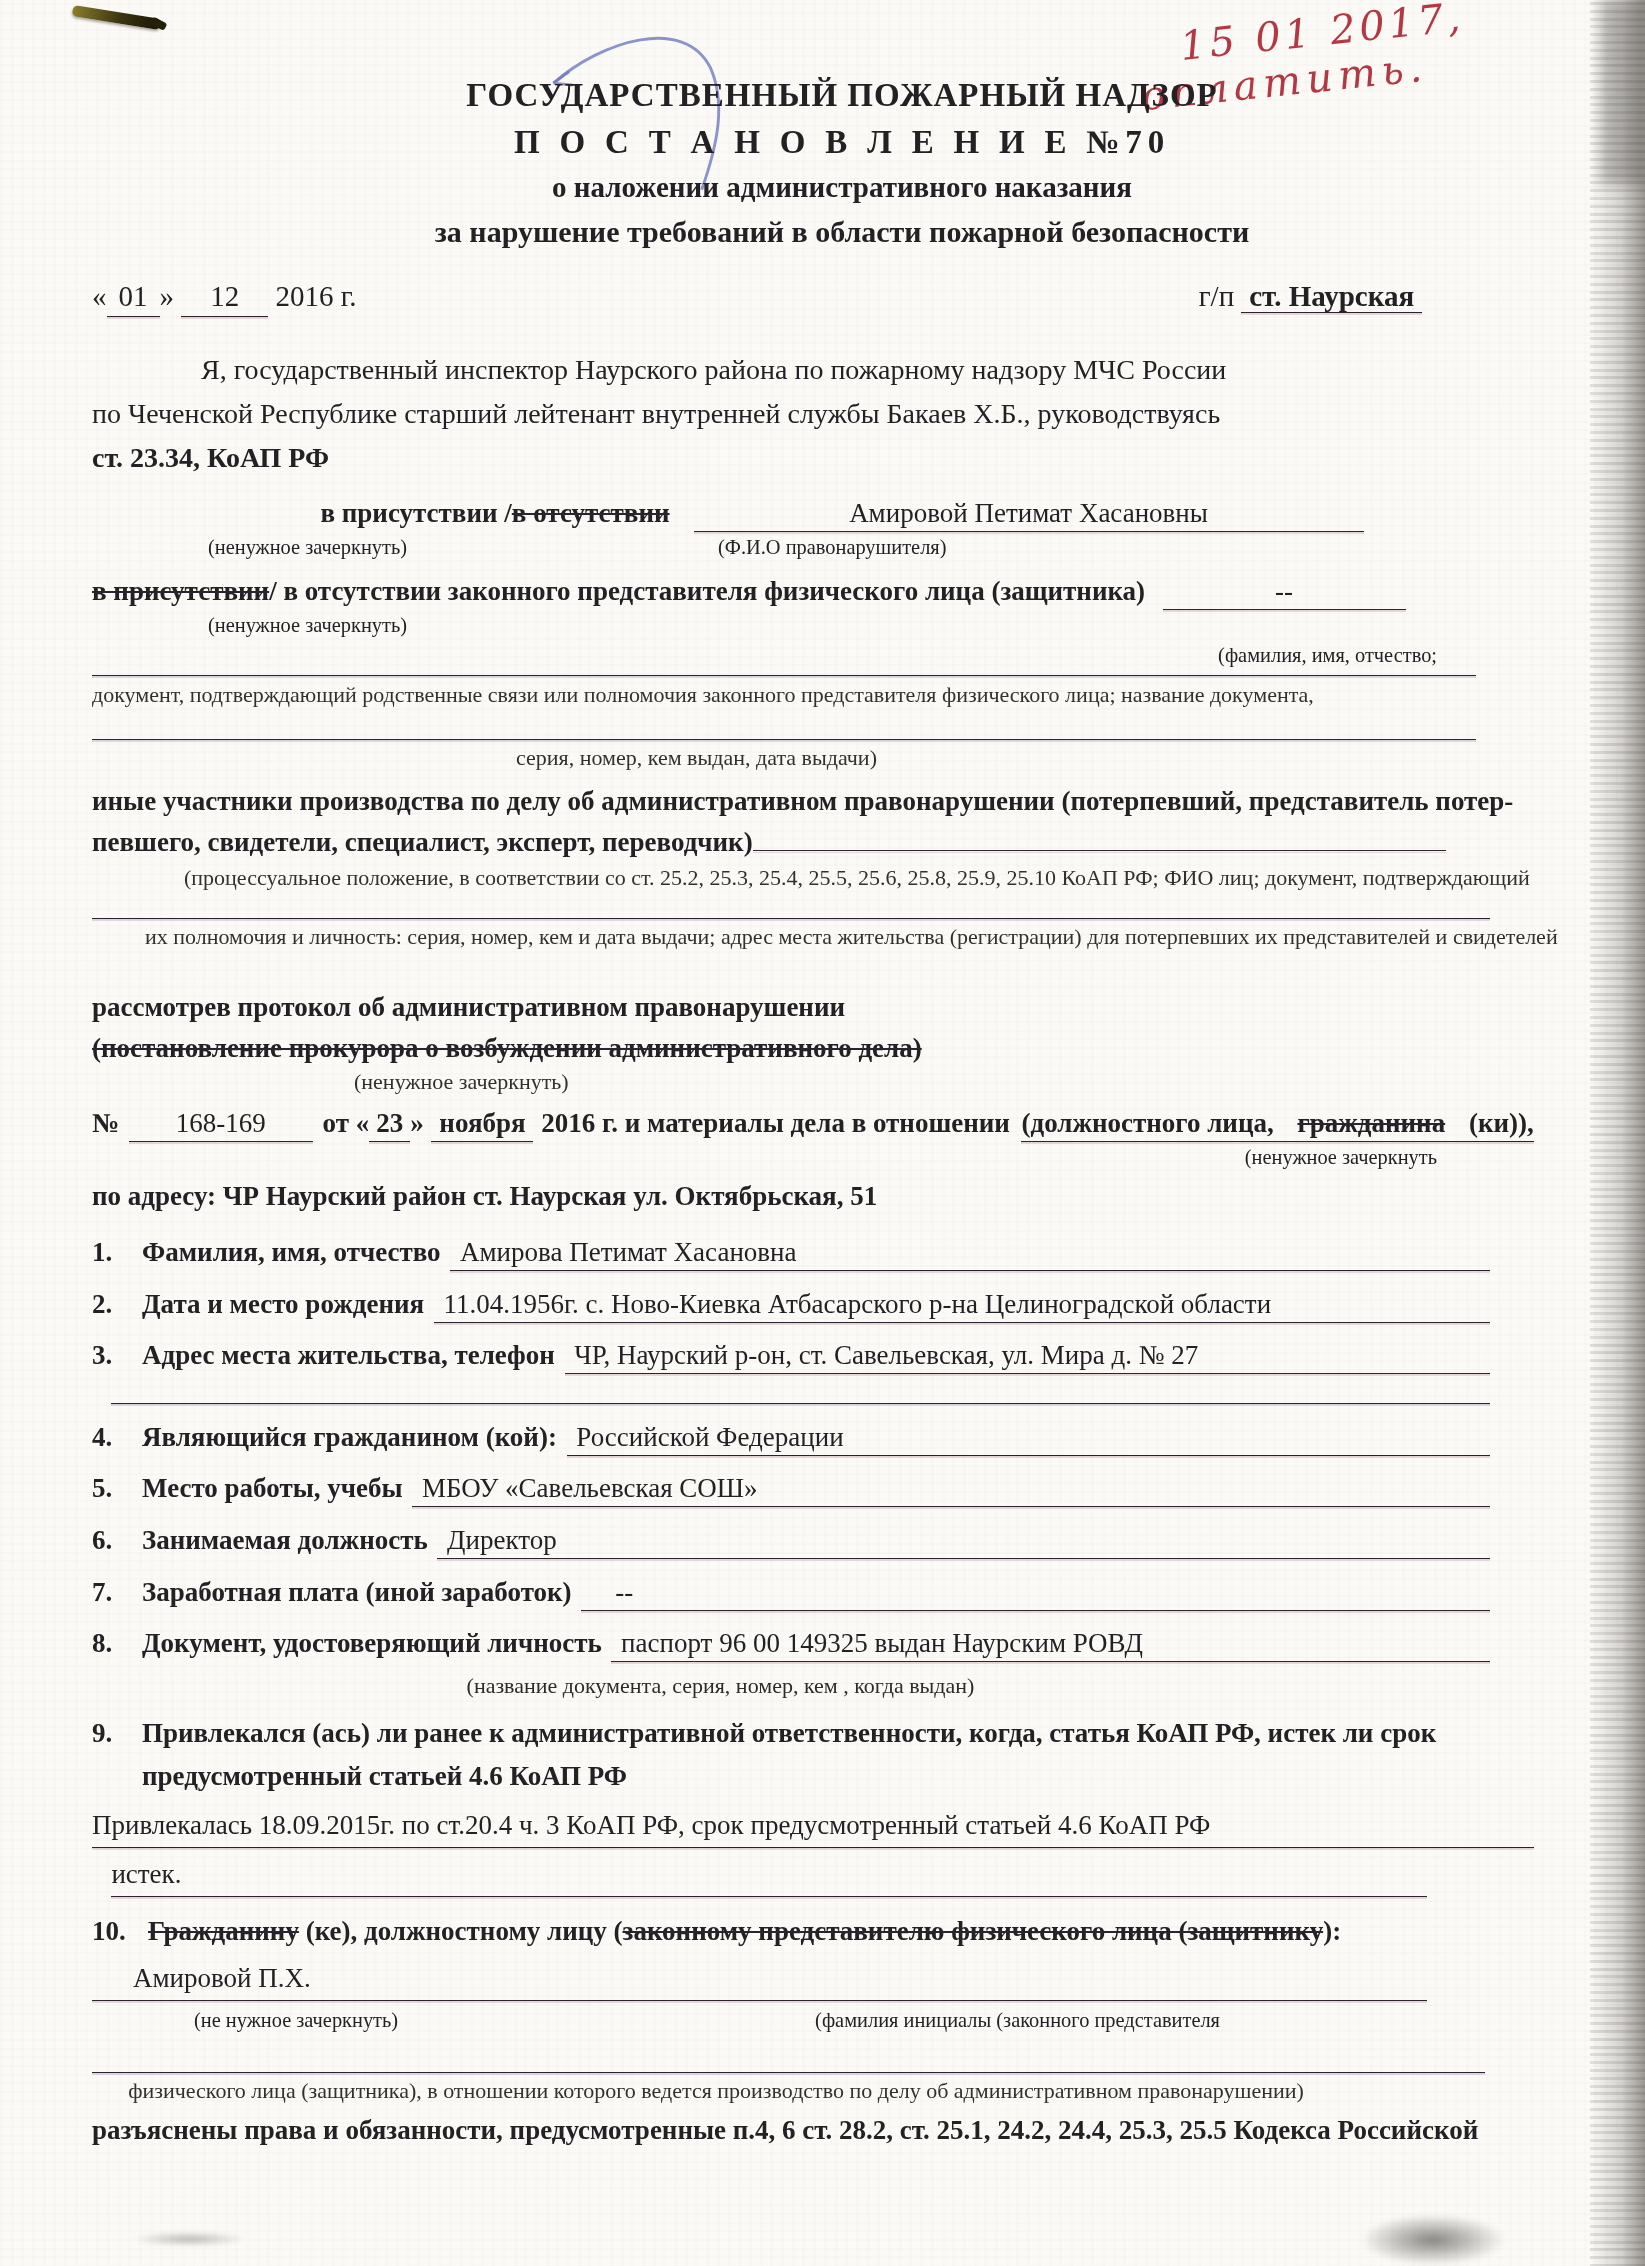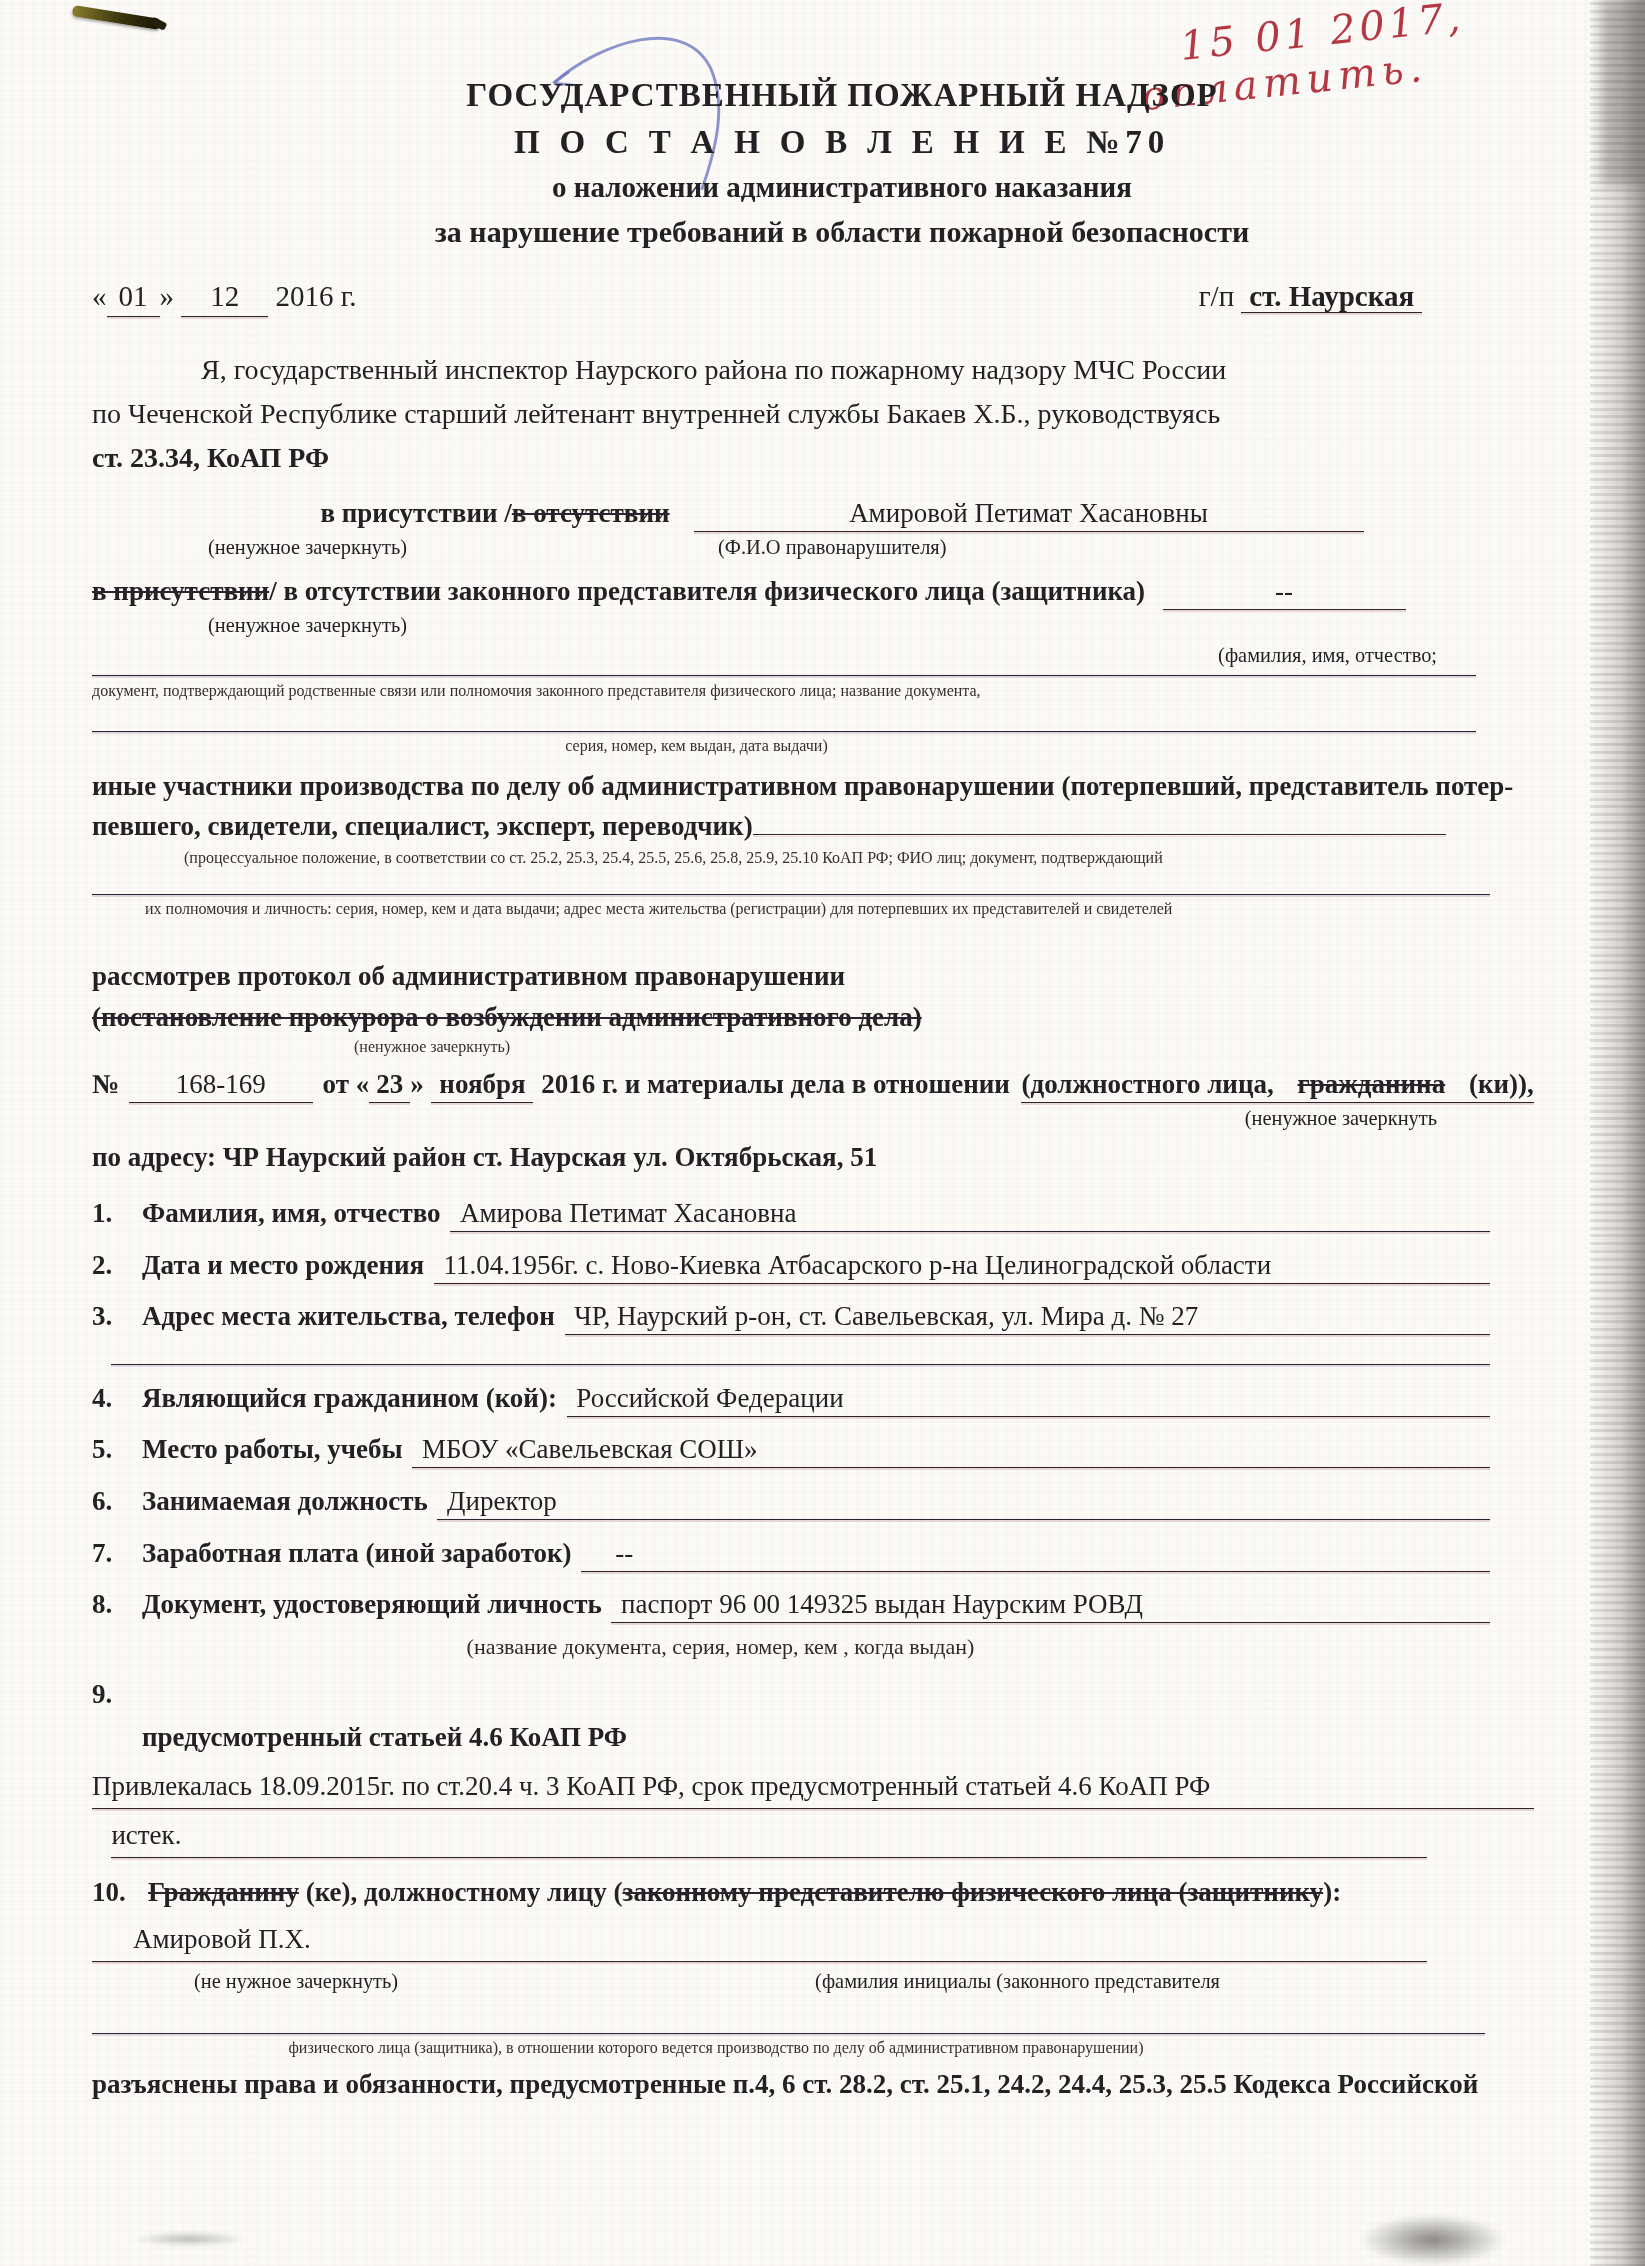--- a/index.html
+++ b/index.html
@@ -10,21 +10,21 @@
       repeating-linear-gradient(90deg, rgba(90,90,90,0.014) 0 2.9px, rgba(0,0,0,0) 2.9px 10.7px),
       #fbfaf7;
     font-family:"Liberation Serif", serif;
     color:#242124;
     font-size:27px; line-height:1.3;
   }
   .content{position:relative;padding:0 54px 0 92px;}
   .b{font-weight:bold;}
   .u{border-bottom:1.9px solid #2b2430; box-shadow:0 1.9px 0 rgba(140,50,60,.18);}
   .strike{text-decoration:line-through; text-decoration-thickness:2.4px; text-decoration-color:#2b2430;}
-  .cap{font-size:16px; color:#33302f;}
+  .cap{font-size:22px; color:#33302f;}
   .cap2{font-size:22px; color:#2e2b2a;}
   .center{text-align:center;}
   .fill{flex:1; border-bottom:1.9px solid #2b2430; box-shadow:0 1.9px 0 rgba(140,50,60,.18);}
   .row{display:flex; align-items:baseline;}
   .nowrap{white-space:nowrap;}
 
   
   .hdr{margin-top:74px; text-align:center;}
   .h1{font-size:32px; letter-spacing:1.9px;}
   .h2{font-size:33px; font-weight:bold; letter-spacing:1px; margin-top:5.8px;}
@@ -213,20 +213,21 @@
     </div>
     <div class="item">
       <span class="inum">8.</span>
       <span class="ilabel">Документ, удостоверяющий личность</span>
       <span class="ival">паспорт  96 00 149325  выдан Наурским РОВД</span>
     </div>
     <div class="cap2 center" style="margin-top:9.7px; margin-right:243px">(название документа, серия, номер, кем , когда выдан)</div>
 
     <div class="row" style="margin-top:15.5px">
       <span class="inum">9.</span>
+      <span class="b">Привлекался (ась) ли ранее к административной ответственности, когда, статья КоАП РФ, истек ли срок</span>
     </div>
     <div class="b" style="margin-left:50px; margin-top:7.8px">предусмотренный статьей 4.6 КоАП РФ</div>
     <div class="u" style="display:block; margin-top:13.6px; margin-right:58px; padding-bottom:3.9px">Привлекалась 18.09.2015г. по ст.20.4 ч. 3 КоАП РФ, срок предусмотренный статьей 4.6 КоАП РФ</div>
     <div class="u" style="display:block; margin-top:9.7px; margin-left:19.4px; margin-right:165px; padding-bottom:3.9px">истек.</div>
 
     <div class="row" style="margin-top:17px">
       <span class="inum" style="flex:0 0 56px">10.</span>
       <span class="nowrap"><span class="b strike">Гражданину</span><span class="b"> (ке), должностному лицу (</span><span class="b strike">законному представителю физического лица (защитнику</span><span class="b">):</span></span>
     </div>
     <div class="u" style="display:block; margin-top:11.6px; margin-right:165px; padding-left:41px; padding-bottom:3.9px">Амировой П.Х.</div>

